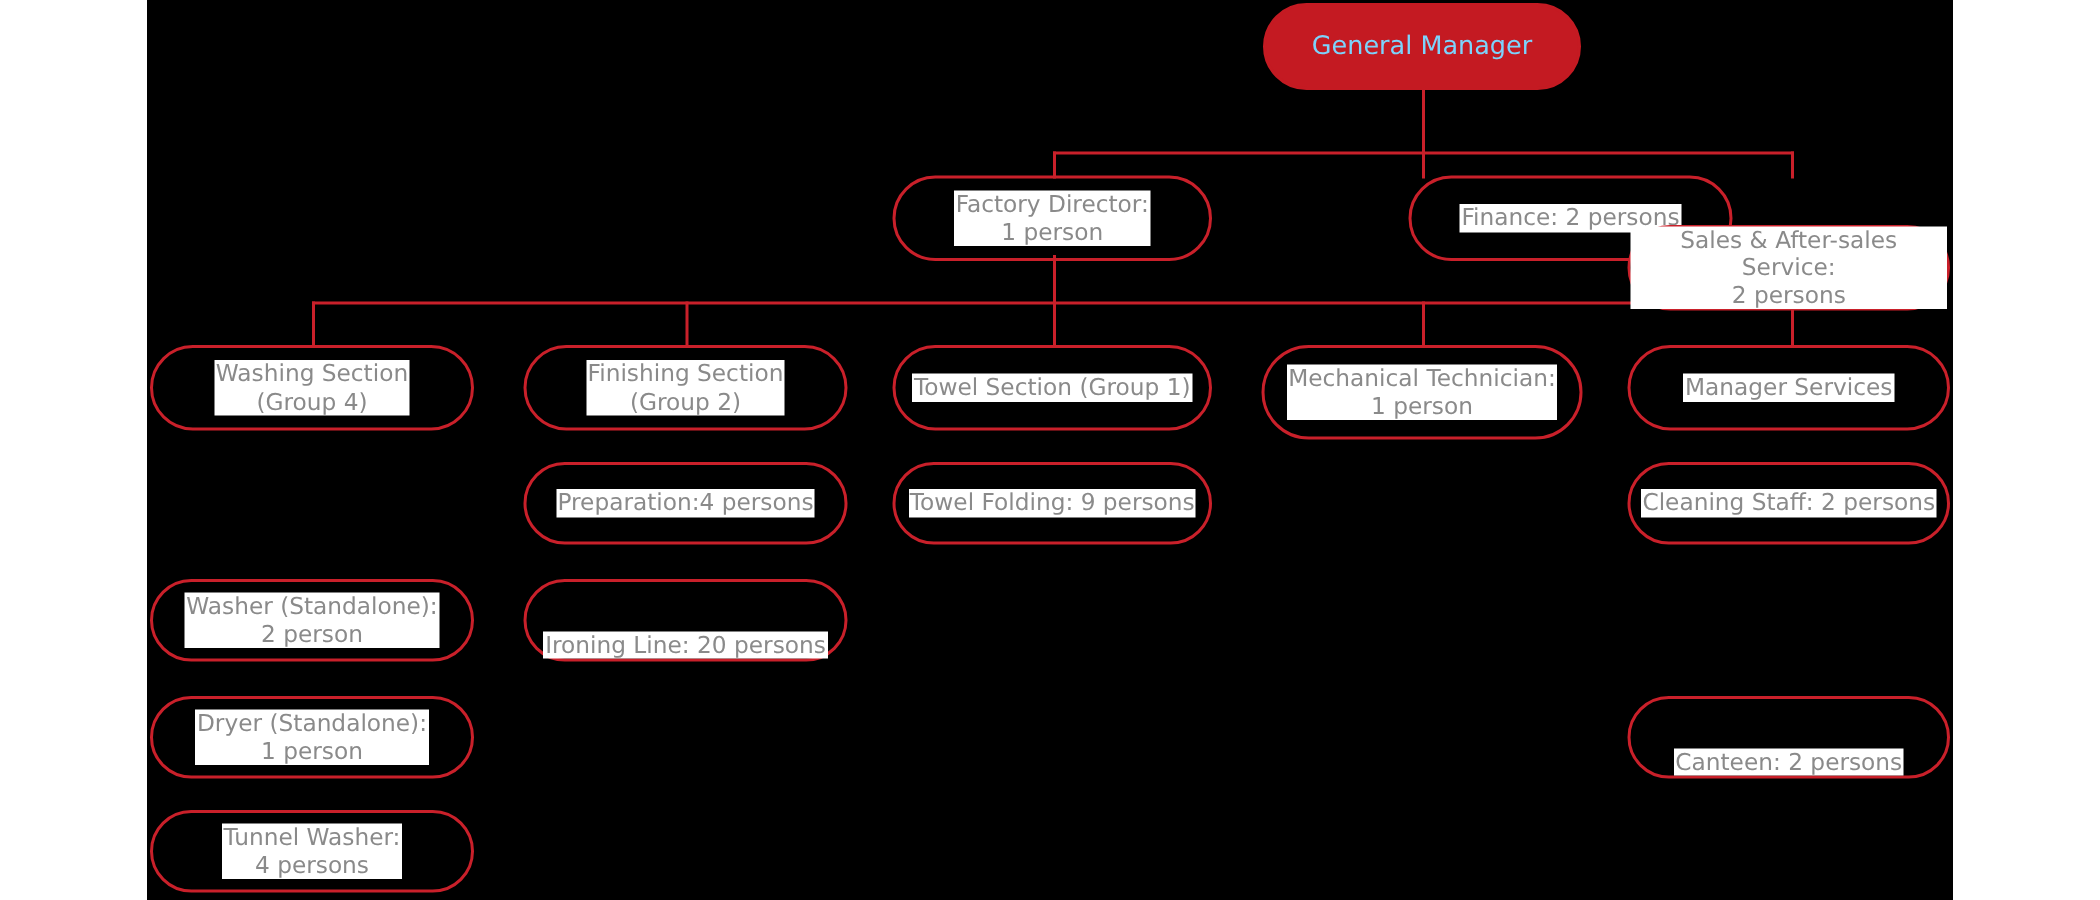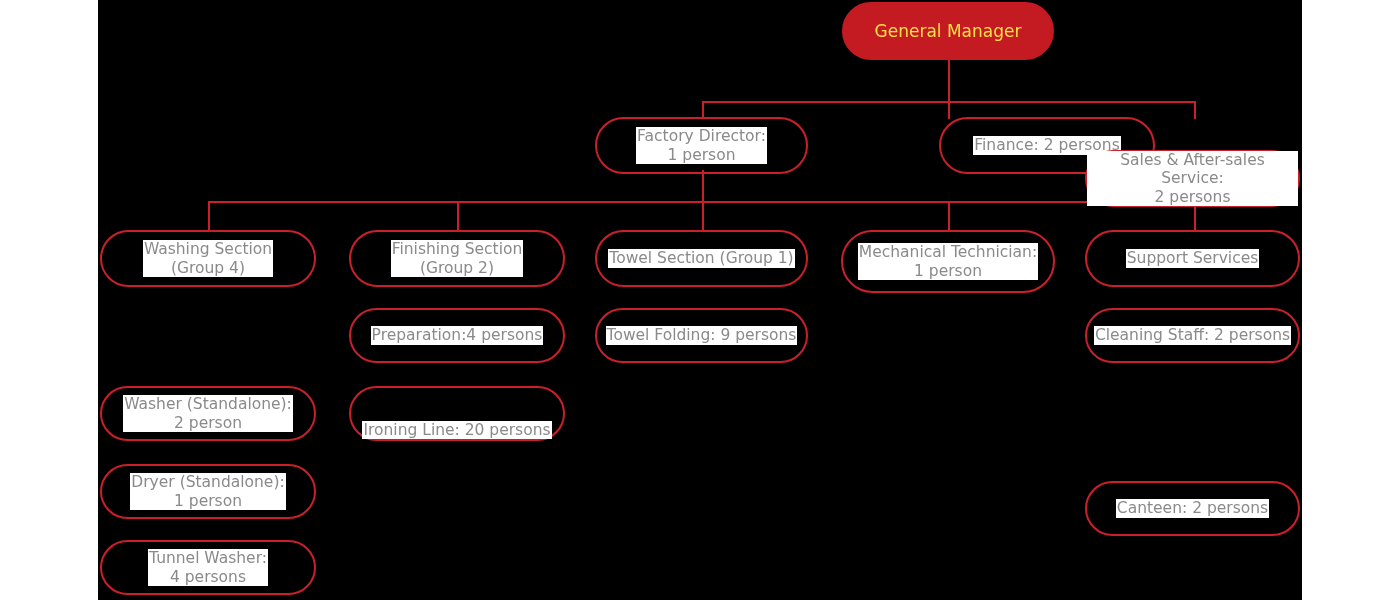--- a/index.html
+++ b/index.html
@@ -42,21 +42,21 @@
     justify-content: center;
     text-align: center;
     border-radius: 999px;
     line-height: 1.18;
     white-space: pre-line;
   }
 
   .node.root {
     background: #C41A22;
     border: 2px solid #C41A22;
-    color: #fde047;
+    color: #7dd3fc;
     font-size: 17px;
     font-weight: 400;
   }
 
   .node.outline {
     background: transparent;
     border: 2.5px solid #C9202A;
     color: #8a8a8a;
     font-size: 15.5px;
     font-weight: 400;
@@ -114,21 +114,21 @@
 (Group 2)</span>
   </div>
   <div class="node outline" style="left:497px; top:230px; width:213px; height:57px;">
     <span class="label">Towel Section (Group 1)</span>
   </div>
   <div class="node outline" style="left:743px; top:230px; width:214px; height:63px;">
     <span class="label">Mechanical Technician:
 1 person</span>
   </div>
   <div class="node outline" style="left:987px; top:230px; width:215px; height:57px;">
-    <span class="label">Support Services</span>
+    <span class="label">Manager Services</span>
   </div>
 
   <div class="node outline" style="left:2px; top:386px; width:216px; height:55px;">
     <span class="label">Washer (Standalone):
 2 person</span>
   </div>
   <div class="node outline" style="left:2px; top:464px; width:216px; height:55px;">
     <span class="label">Dryer (Standalone):
 1 person</span>
   </div>
@@ -144,17 +144,17 @@
     <span class="label">Ironing Line: 20 persons</span>
   </div>
 
   <div class="node outline" style="left:497px; top:308px; width:213px; height:55px;">
     <span class="label">Towel Folding: 9 persons</span>
   </div>
 
   <div class="node outline" style="left:987px; top:308px; width:215px; height:55px;">
     <span class="label">Cleaning Staff: 2 persons</span>
   </div>
-  <div class="node outline" style="left:987px; top:481px; width:215px; height:55px;">
+  <div class="node outline" style="left:987px; top:464px; width:215px; height:55px;align-items:flex-end;">
     <span class="label">Canteen: 2 persons</span>
   </div>
 
 </div>
 
 </body></html>

